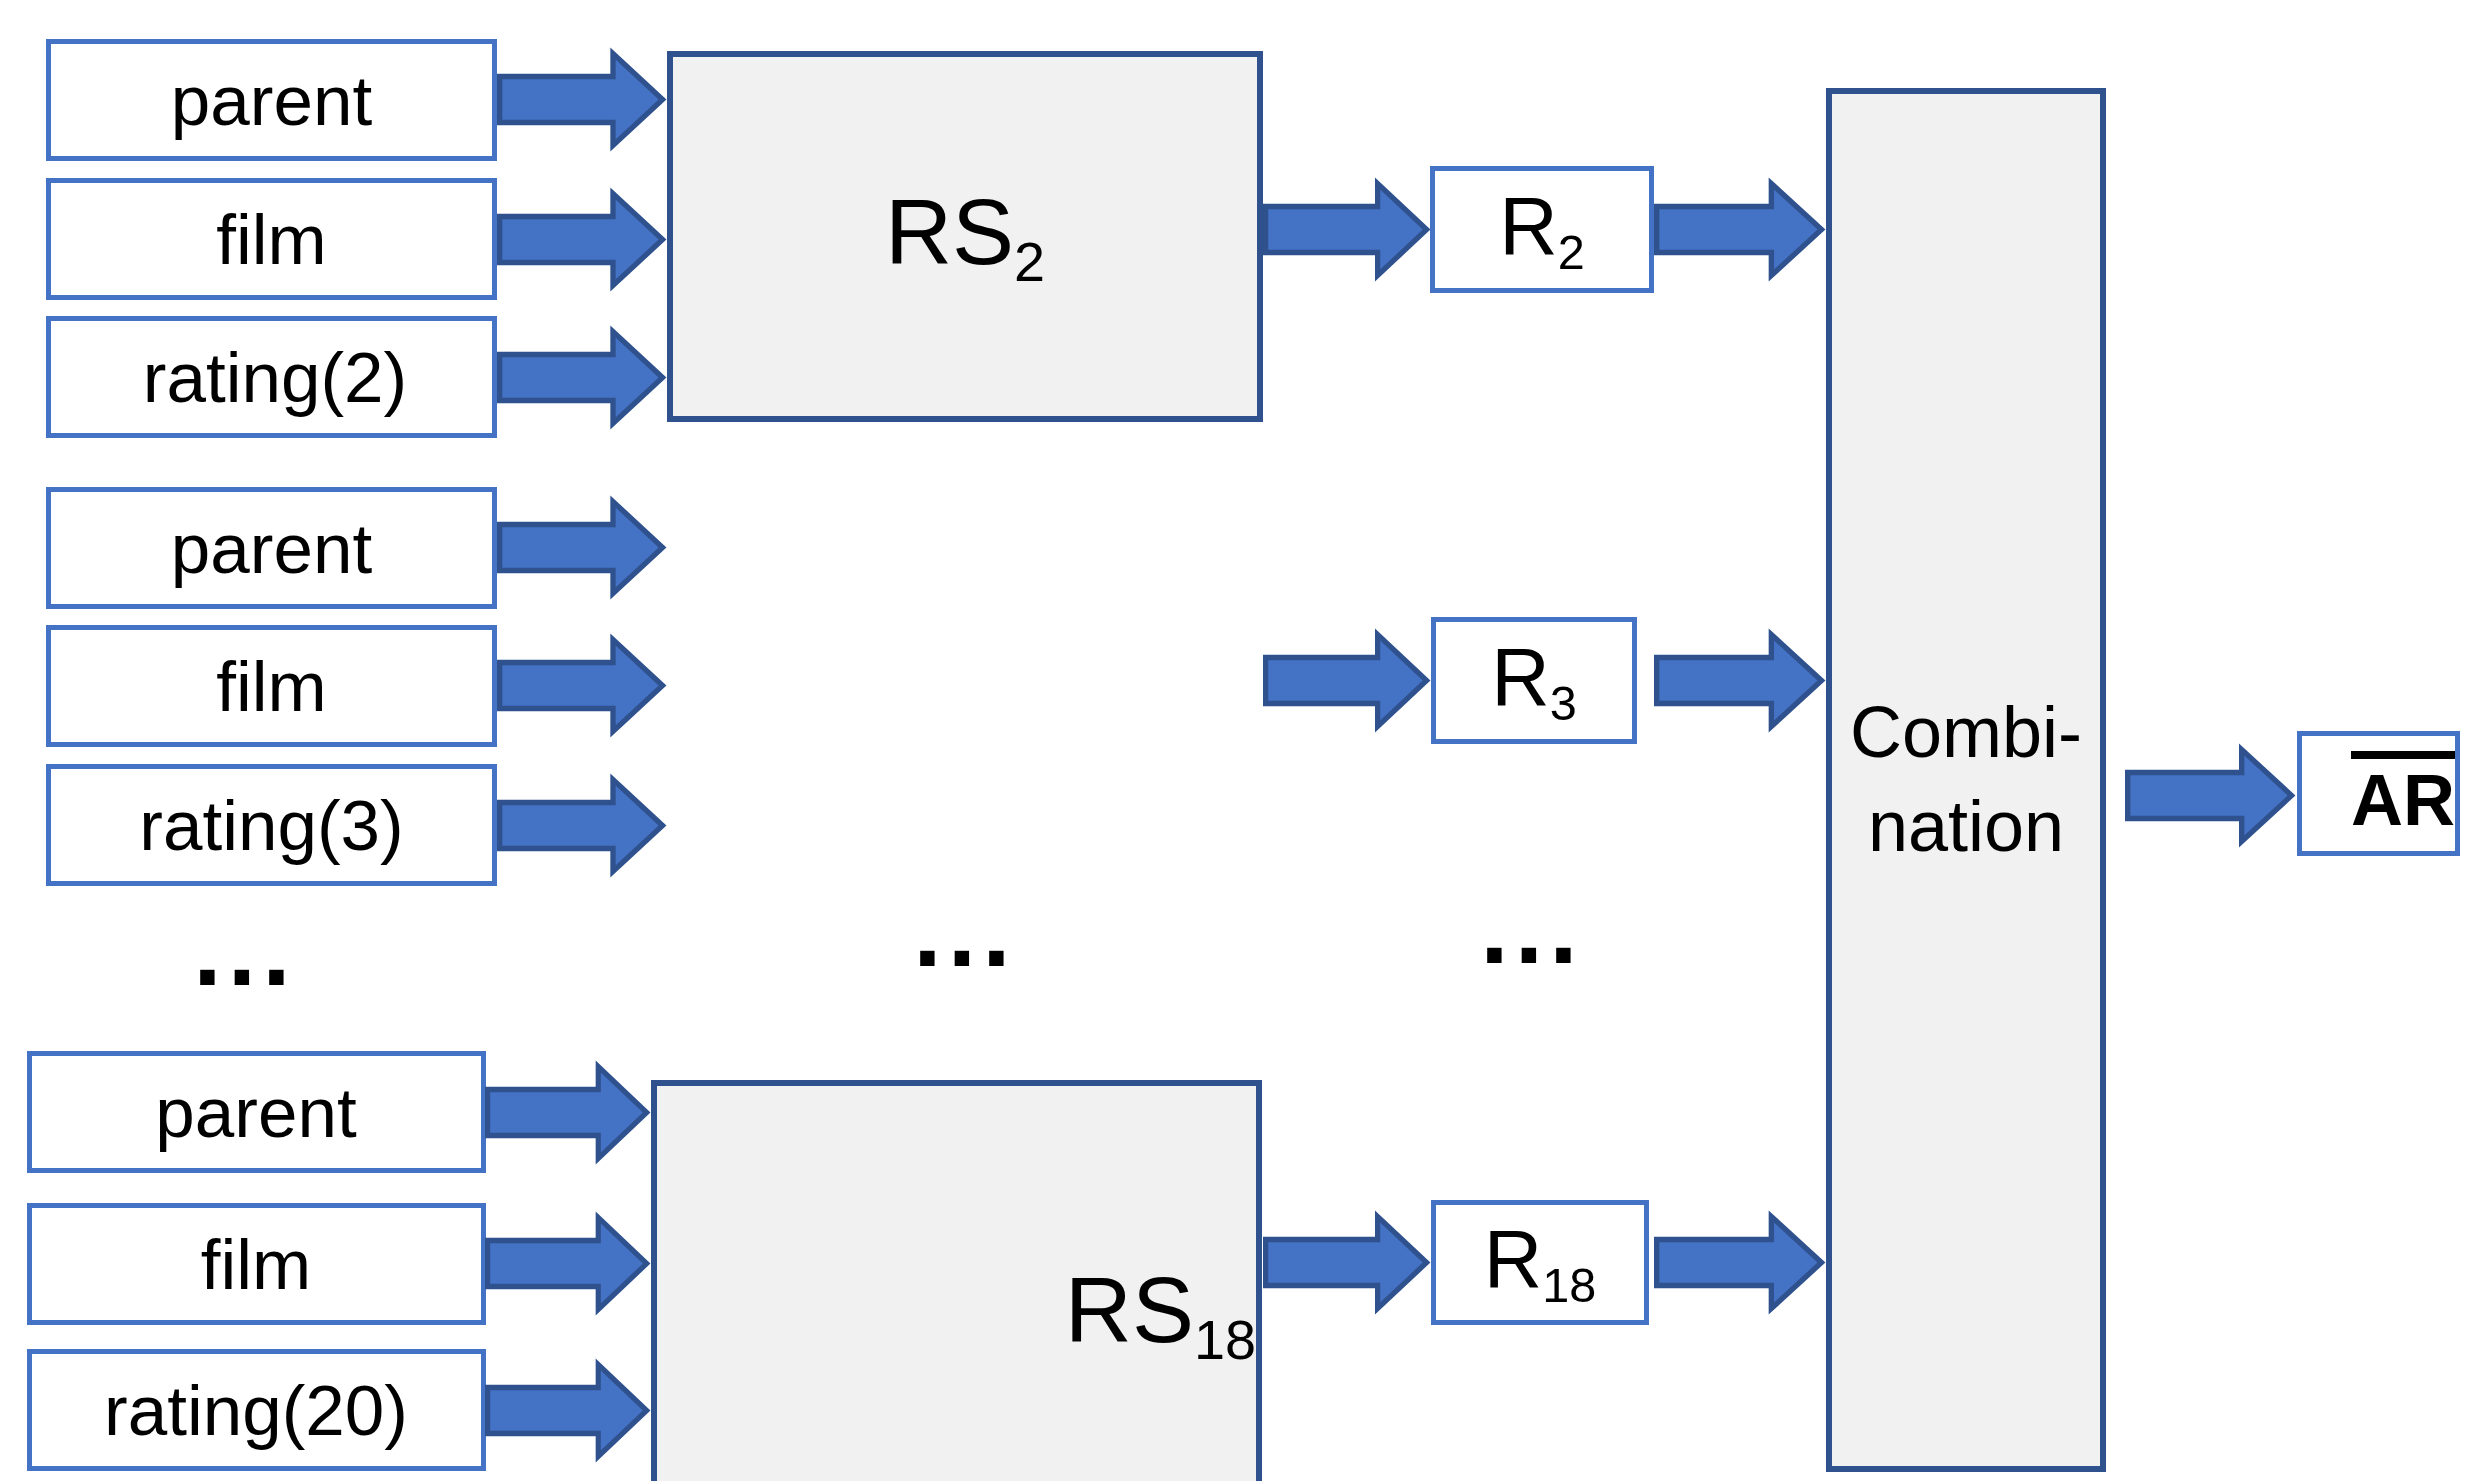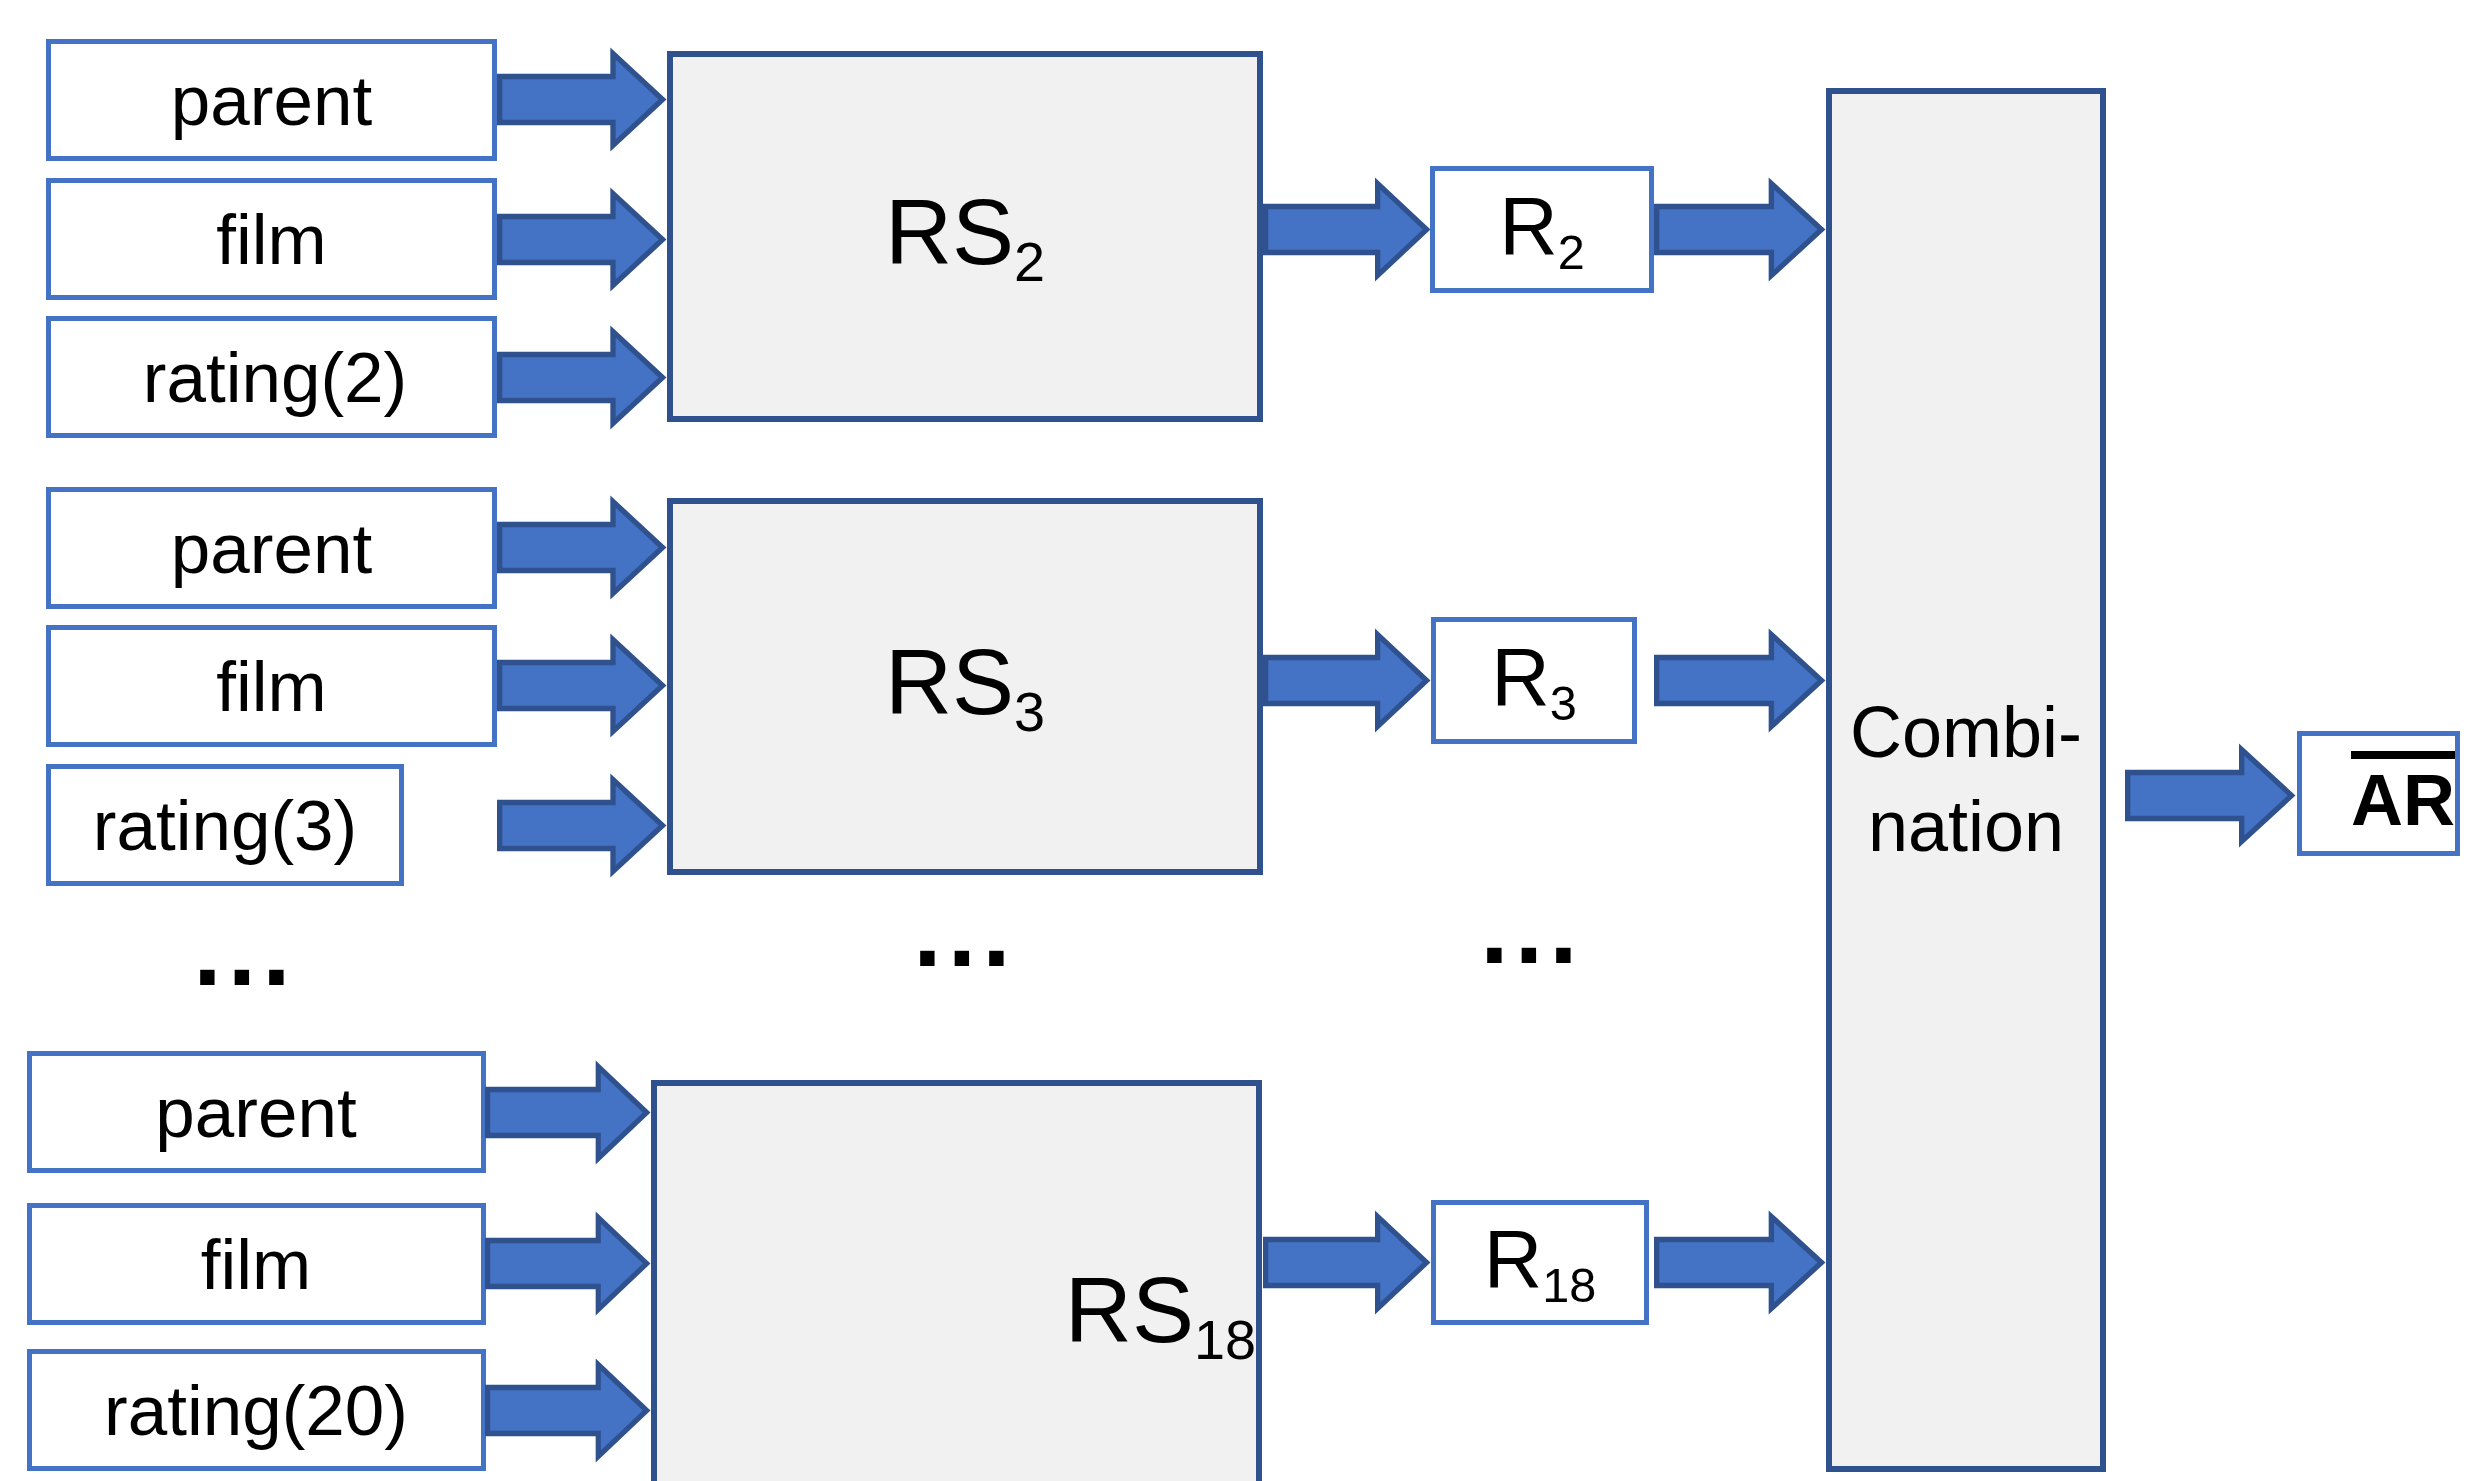--- a/index.html
+++ b/index.html
@@ -80,37 +80,34 @@
   <svg class="arrow" style="left:1654px;top:180px;" width="172" height="99" viewBox="0 0 192 112" preserveAspectRatio="none">
     <polygon points="3,30 131,30 131,4 187,56 131,108 131,82 3,82"></polygon>
     </svg>
 
   <div class="box input-box" style="left:46px;top:487px;width:451px;height:122px;">
     <span class="lbl">parent</span>
   </div>
   <div class="box input-box" style="left:46px;top:625px;width:451px;height:122px;">
     <span class="lbl">film</span>
   </div>
-  <div class="box input-box" style="left:46px;top:764px;width:358px;height:122px;">
+  <div class="box input-box" style="left:46px;top:764px;width:451px;height:122px;">
     <span class="lbl">rating(3)</span>
   </div>
 
   <svg class="arrow" style="left:497px;top:498px;" width="170" height="99" viewBox="0 0 192 112" preserveAspectRatio="none">
     <polygon points="3,30 131,30 131,4 187,56 131,108 131,82 3,82"></polygon>
     </svg>
   <svg class="arrow" style="left:497px;top:636px;" width="170" height="99" viewBox="0 0 192 112" preserveAspectRatio="none">
     <polygon points="3,30 131,30 131,4 187,56 131,108 131,82 3,82"></polygon>
     </svg>
   <svg class="arrow" style="left:497px;top:776px;" width="170" height="99" viewBox="0 0 192 112" preserveAspectRatio="none">
     <polygon points="3,30 131,30 131,4 187,56 131,108 131,82 3,82"></polygon>
     </svg>
 
-  <div class="box rs-box" style="left:667px;top:498px;width:596px;height:377px;">
-    <span class="lbl"><span>RS</span><span class="sub">3</span></span>
-  </div>
 
   <svg class="arrow" style="left:1263px;top:631px;" width="168" height="99" viewBox="0 0 192 112" preserveAspectRatio="none">
     <polygon points="3,30 131,30 131,4 187,56 131,108 131,82 3,82"></polygon>
     </svg>
 
   <div class="box r-box" style="left:1431px;top:617px;width:206px;height:127px;">
     <span class="lbl"><span>R</span><span class="sub">3</span></span>
   </div>
 
   <svg class="arrow" style="left:1654px;top:631px;" width="172" height="99" viewBox="0 0 192 112" preserveAspectRatio="none">

